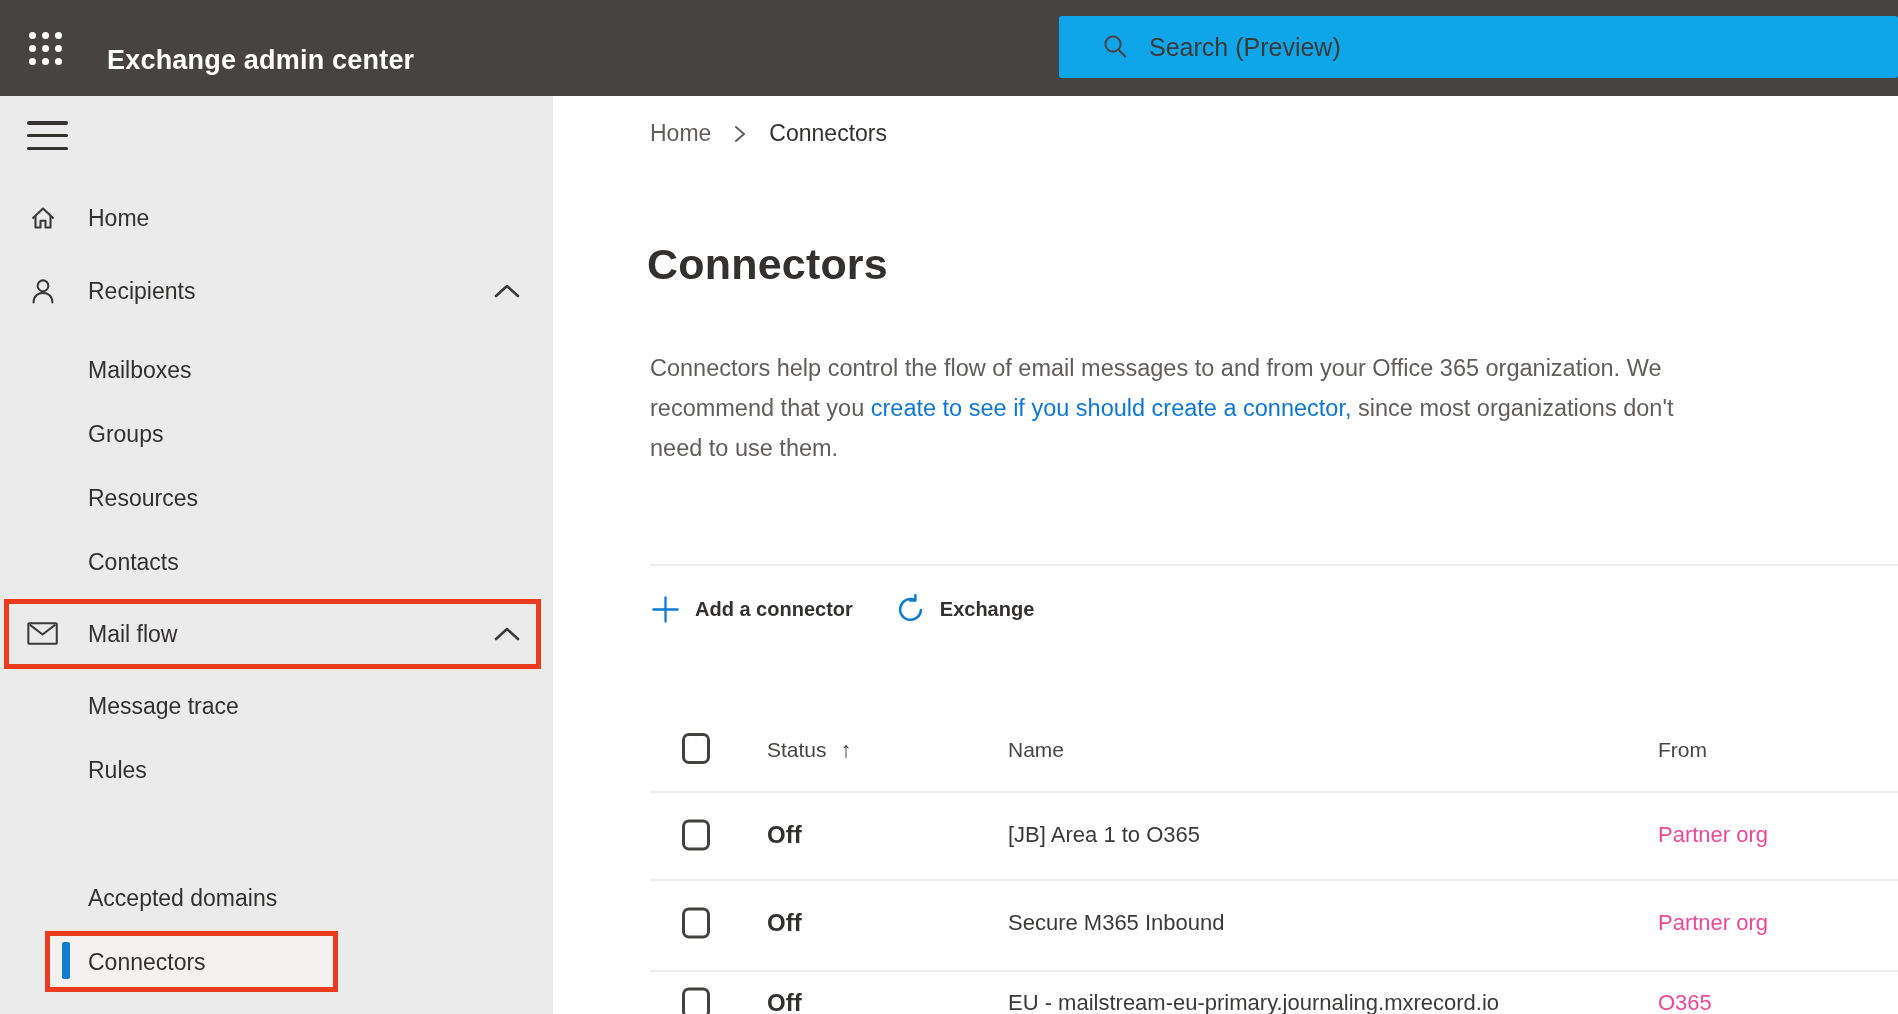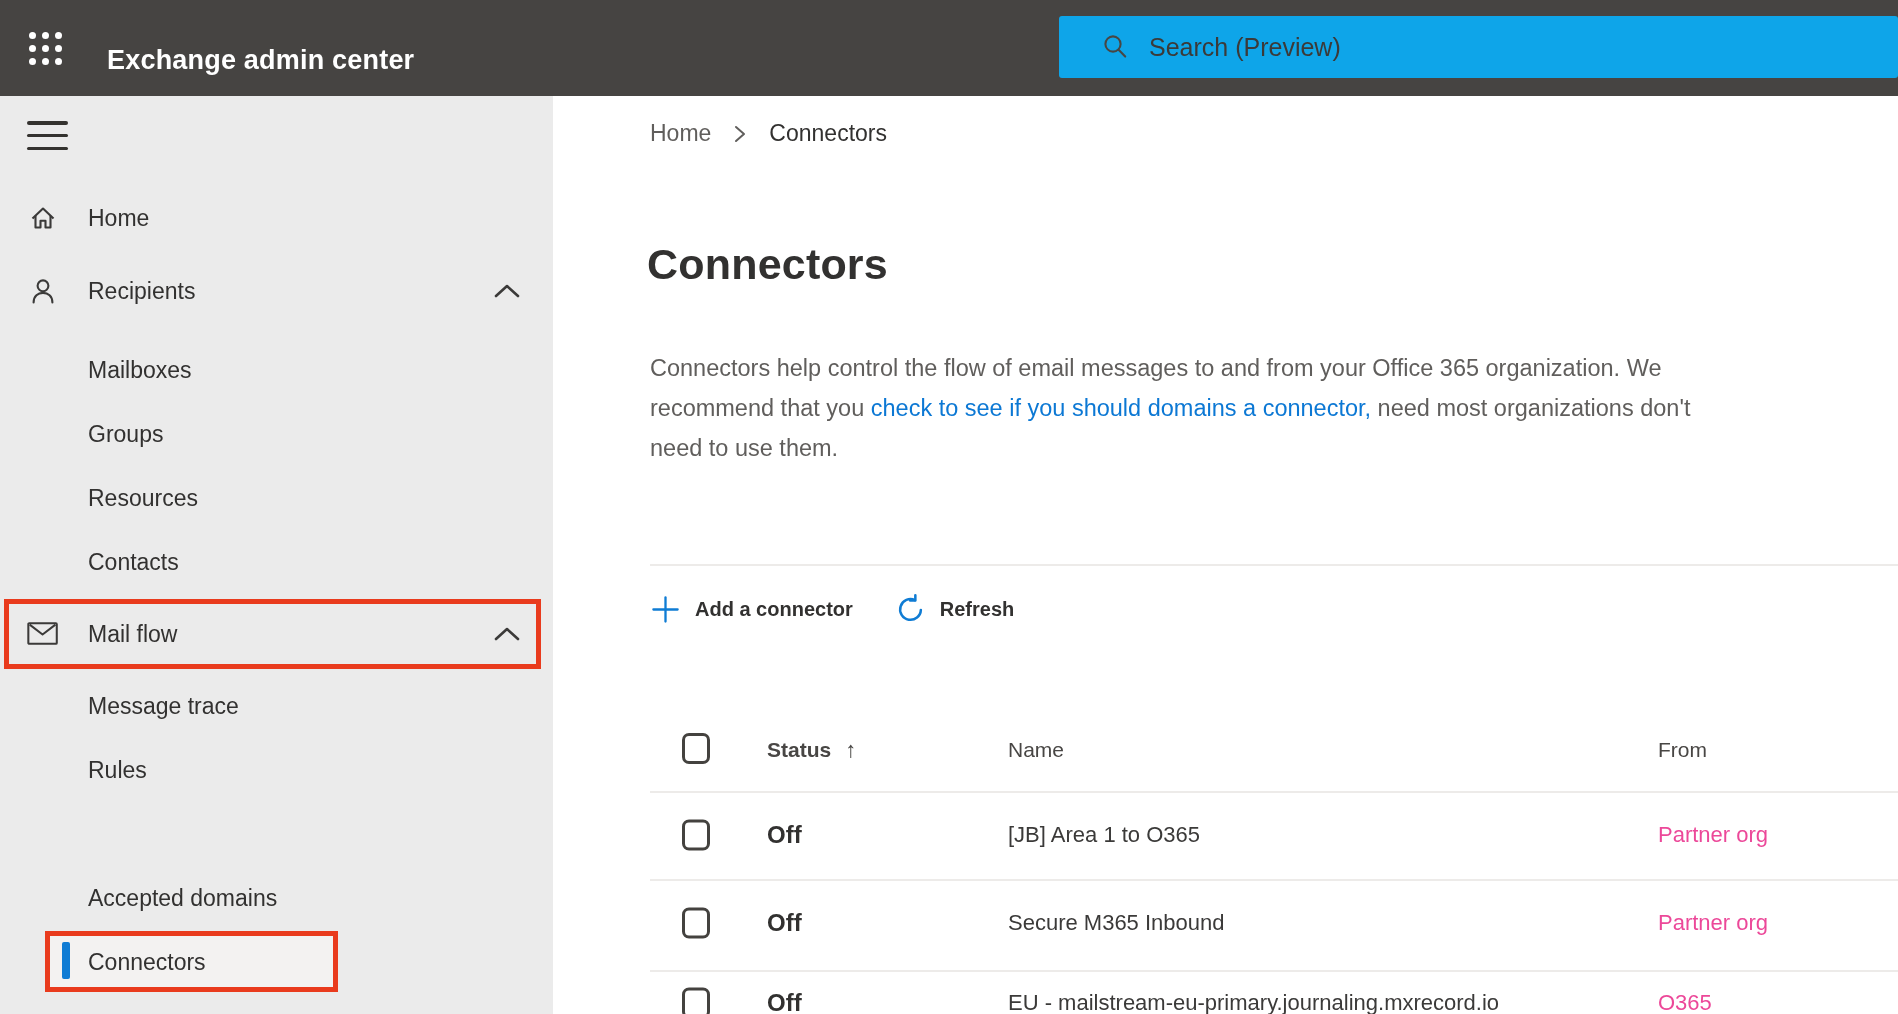--- a/index.html
+++ b/index.html
@@ -113,21 +113,21 @@
   }
   .toolbar .tb-btn {
     display: flex; align-items: center; cursor: pointer;
     font-size: 20px; font-weight: 700; color: #323130;
   }
   .toolbar .tb-btn .tb-icon { display: flex; align-items: center; justify-content: center; margin-right: 14px; }
   .toolbar .tb-btn + .tb-btn { margin-left: 42px; }
 
   
   .col-check  { position: absolute; left: 129px; }
-  .col-status { position: absolute; left: 214px; font-weight: bold; }
+  .col-status { position: absolute; left: 214px; }
   .col-name   { position: absolute; left: 455px; }
   .col-from   { position: absolute; left: 1105px; }
 
   .checkbox {
     width: 28px; height: 31px; border: 3px solid #44423f; border-radius: 7px;
     background: #ffffff; cursor: pointer;
   }
   .table-header-row { position: absolute; left: 0; right: 0; top: 626px; height: 56px; }
   .table-header-row .cell { top: 50%; transform: translateY(-50%); font-size: 21px; color: #484644; white-space: nowrap; cursor: pointer; }
   .table-header-row .col-check { top: 11px; transform: none; }
@@ -262,21 +262,21 @@
           <polyline points="3,5 11,12 3,19"></polyline>
         </svg>
       </span>
       <span class="crumb-current">Connectors</span>
     </div>
 
     <h1 class="page-title">Connectors</h1>
 
     <div class="intro">
       <span>Connectors help control the flow of email messages to and from your Office 365 organization. We</span><br>
-      <span>recommend that you </span><a href="#">check to see if you should domains a connector,</a><span> need most organizations don't</span><br>
+      <span>recommend that you </span><a href="#">create to see if you should create a connector,</a><span> since most organizations don't</span><br>
       <span>need to use them.</span>
     </div>
 
     <div class="divider toolbar-top"></div>
 
     <div class="toolbar">
       <div class="tb-btn">
         <span class="tb-icon">
           <svg width="31" height="31" viewBox="0 0 32 32" fill="none" stroke="#0f7cd4" stroke-width="2.4" stroke-linecap="round">
             <line x1="16" y1="3.5" x2="16" y2="28.5"></line>
@@ -285,21 +285,21 @@
         </span>
         <span>Add a connector</span>
       </div>
       <div class="tb-btn">
         <span class="tb-icon">
           <svg width="31" height="31" viewBox="0 0 32 32" fill="none" stroke="#0f7cd4" stroke-width="2.6" stroke-linecap="round" stroke-linejoin="round">
             <path d="M20.6 6.3 A10.7 10.7 0 1 0 26.7 16.4"></path>
             <polyline points="15.6,6.6 21,6.6 21,1.4"></polyline>
           </svg>
         </span>
-        <span>Refresh</span>
+        <span>Exchange</span>
       </div>
     </div>
 
     <div class="table-header-row">
       <div class="col-check checkbox"></div>
       <div class="col-status cell">
         <span>Status</span><span class="sort-arrow">↑</span>
       </div>
       <div class="col-name cell">Name</div>
       <div class="col-from cell">From</div>

